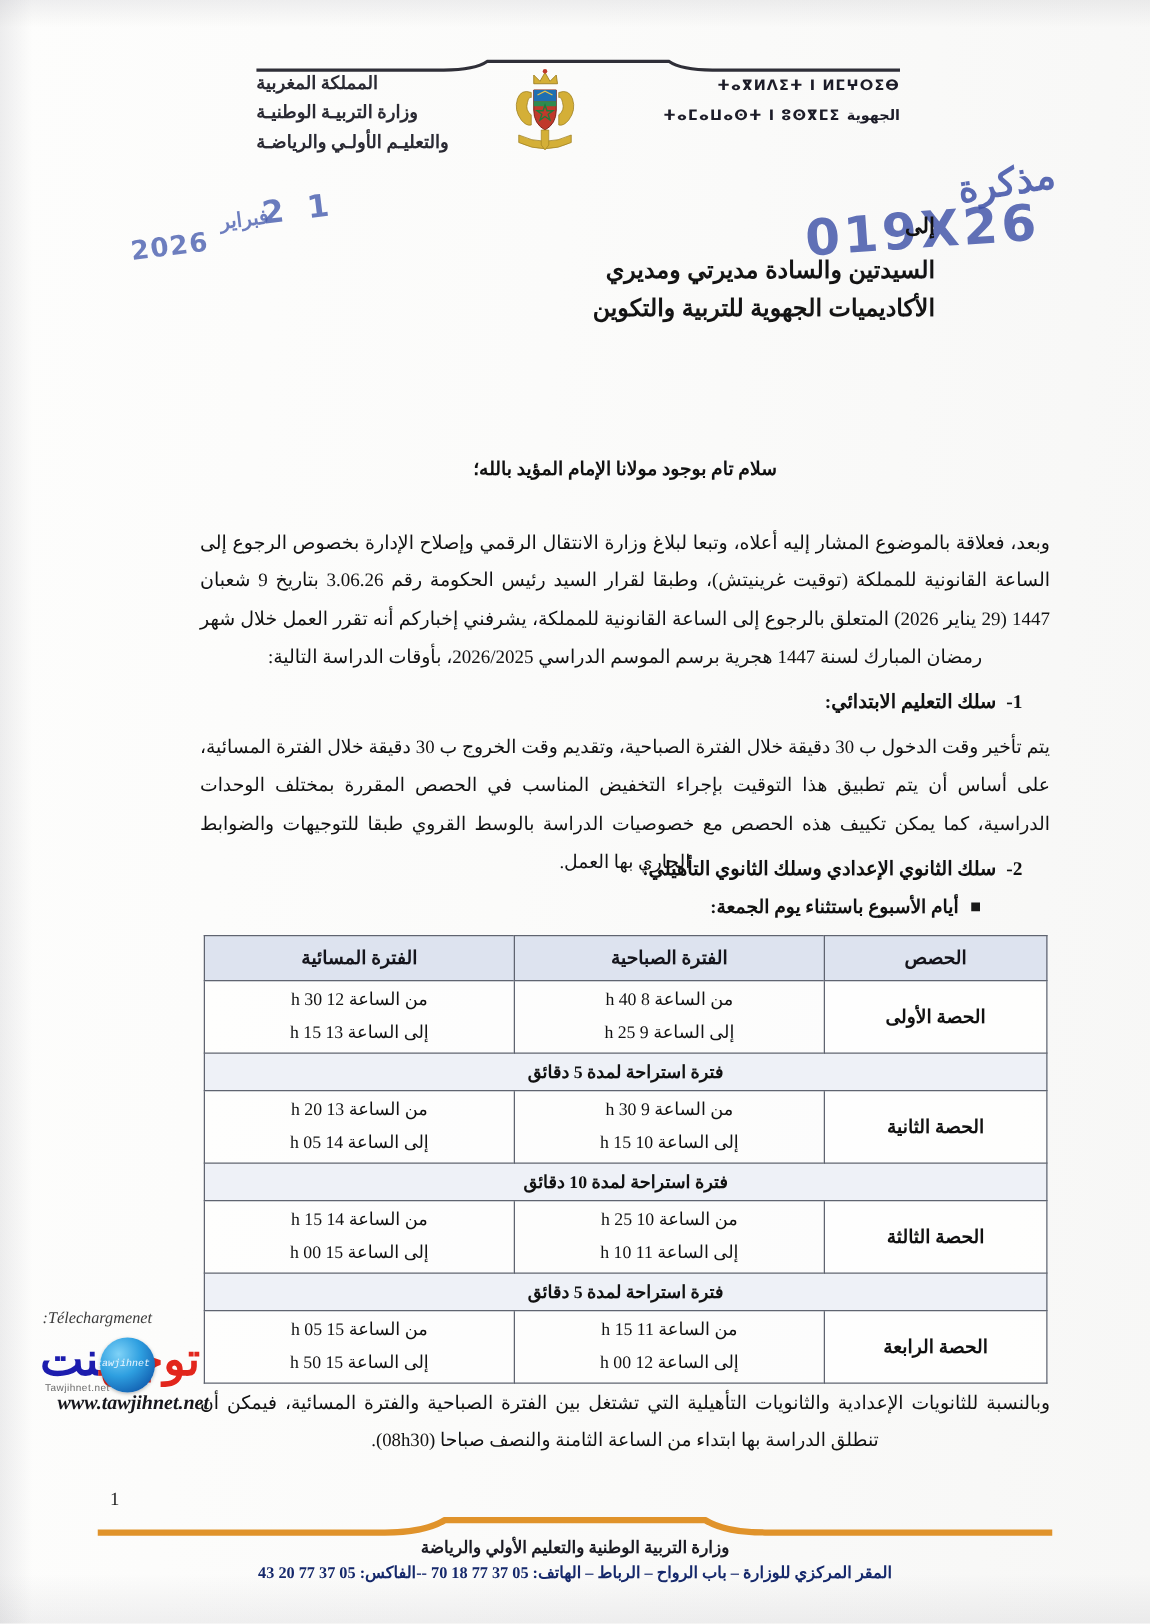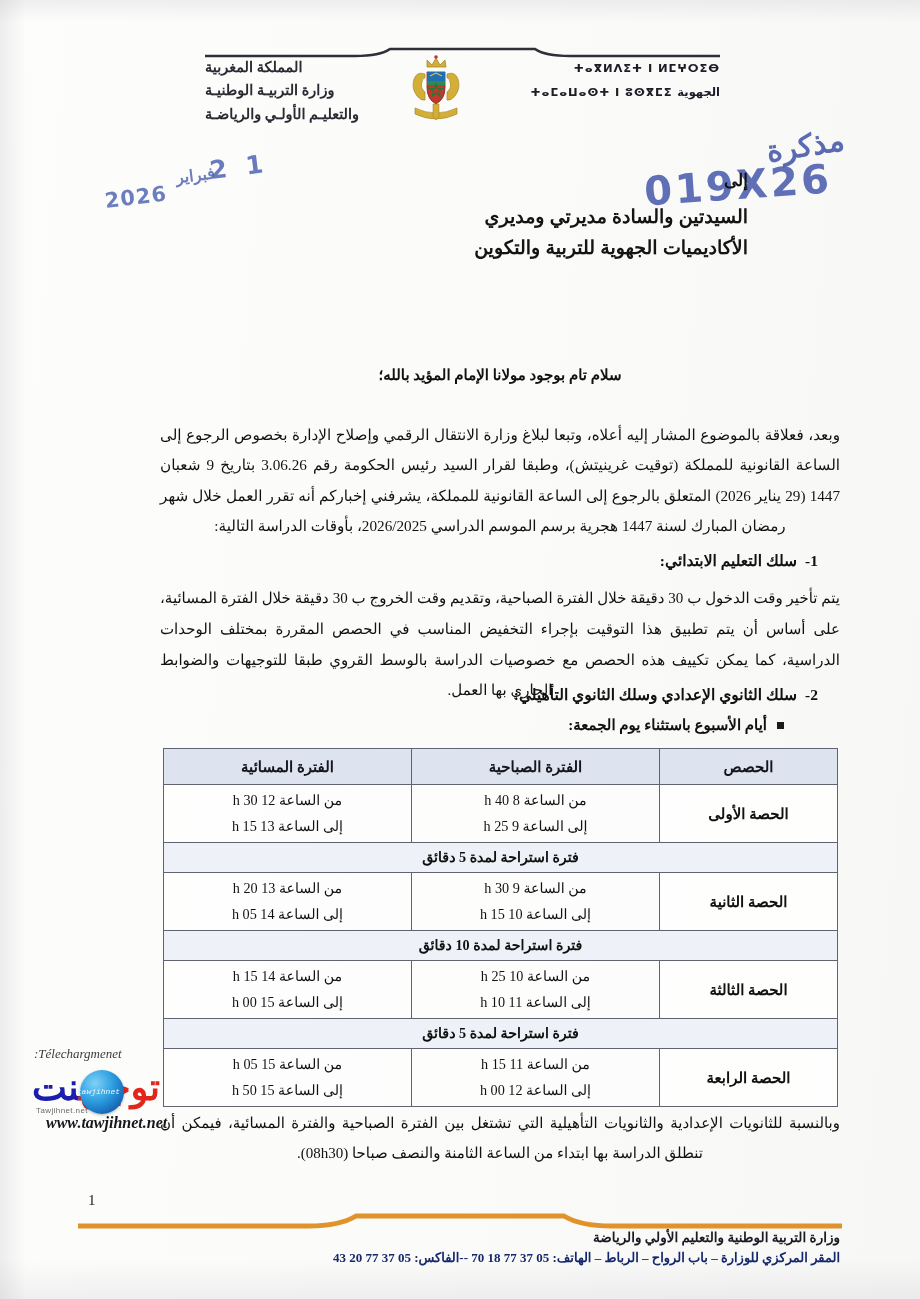--- a/index.html
+++ b/index.html
@@ -315,21 +315,21 @@
     left: 88px; top: 1192px;
     font-size: 15px; color: #1b1b1b;
     font-family: "Liberation Serif", serif;
   }
   .footer-rule {
     position: absolute; left: 78px; top: 1212px; width: 764px; height: 18px;
   }
   .footer-txt {
     position: absolute;
     left: 80px; top: 1228px; width: 760px;
-    direction: rtl; text-align: right;
+    direction: rtl; text-align: center;
     color: #1f2a55;
   }
   .footer-txt .f1 {
     font-size: 13.5px; font-weight: 700; color: #1a1a22;
     line-height: 1.5;
   }
   .footer-txt .f2 {
     font-size: 13px; font-weight: 700; color: #15286b;
     line-height: 1.55; white-space: nowrap;
   }

